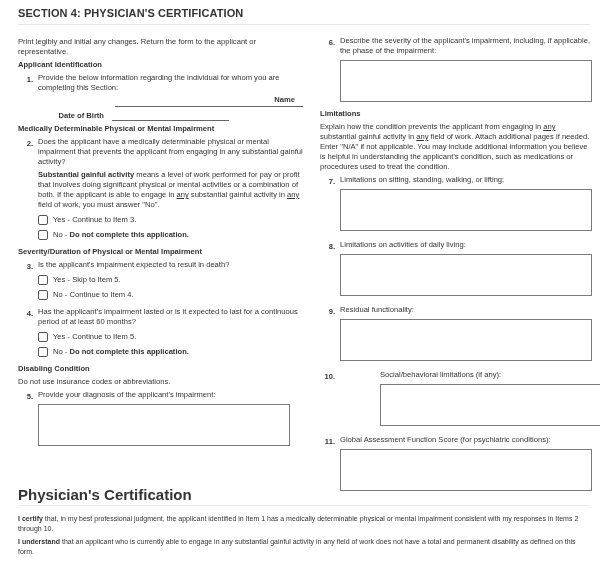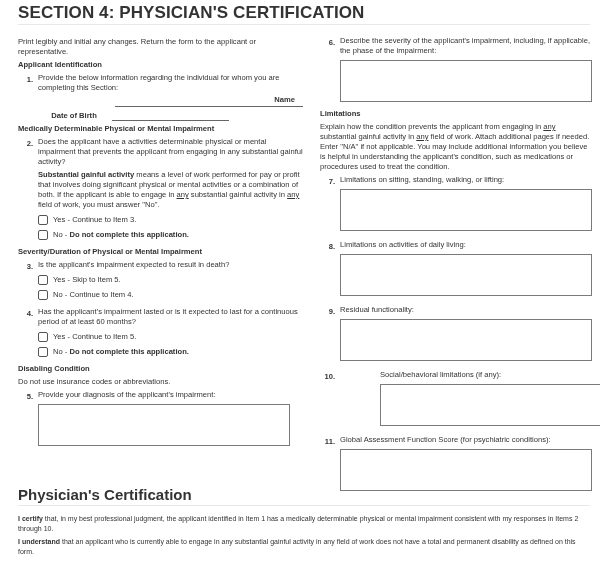--- a/index.html
+++ b/index.html
@@ -6,21 +6,21 @@
   html, body { width: 600px; height: 564px; background: #ffffff; overflow: hidden; }
   body {
     font-family: "Liberation Sans", sans-serif;
     color: #333333;
     font-size: 7.6px;
     line-height: 10px;
     position: relative;
   }
   .section-title {
     position: absolute; left: 18px; top: 8px;
-    font-size: 17px; font-weight: bold; color: #333;
+    font-size: 11px; font-weight: bold; color: #333;
     letter-spacing: 0.1px;
   }
   .rule-top { position: absolute; left: 18px; right: 10px; top: 24px; height: 1px; background: #e8e8e8; }
 
   .col { position: absolute; }
   .col-left { left: 18px; top: 37px; width: 285px; }
   .col-right { left: 320px; top: 36px; width: 272px; }
 
   .para { margin-bottom: 3px; }
   .subhead { font-weight: bold; margin-bottom: 3px; }
@@ -66,31 +66,31 @@
   <div class="subhead">Applicant Identification</div>
   <div class="item">
     <div class="item-num">1.</div>
     <div class="item-body">
       <div>Provide the below information regarding the individual for whom you are completing this Section:</div>
       <div class="field-row" style="margin-left:6px;flex-direction:column;">
         <div class="field-label" style="width:44px;">Name</div>
         <div class="field-line" style="width:188px;"></div>
       </div>
       <div class="field-row" style="margin-left:6px;">
-        <div class="field-label" style="width:68px;text-align:center;">Date of Birth</div>
+        <div class="field-label" style="width:68px;">Date of Birth</div>
         <div class="field-line" style="width:117px;"></div>
       </div>
     </div>
   </div>
 
   <div class="subhead" style="margin-top:0;">Medically Determinable Physical or Mental Impairment</div>
   <div class="item">
     <div class="item-num">2.</div>
     <div class="item-body">
-      <div>Does the applicant have a activities determinable physical or mental impairment that prevents the applicant from engaging in any substantial gainful activity?</div>
+      <div>Does the applicant have a medically determinable physical or mental impairment that prevents the applicant from engaging in any substantial gainful activity?</div>
       <div style="margin-top:3px;"><span class="b">Substantial gainful activity</span><span> means a level of work performed for pay or profit that involves doing significant physical or mental activities or a combination of both. If the applicant is able to engage in </span><span class="u">any</span><span> substantial gainful activity in </span><span class="u">any</span><span> field of work, you must answer "No".</span></div>
       <div class="check-row">
         <span class="checkbox"></span>
         <span>Yes - Continue to Item 3.</span>
       </div>
       <div class="check-row">
         <span class="checkbox"></span>
         <span>No - </span>&nbsp;<span class="b">Do not complete this application.</span>
       </div>
     </div>

